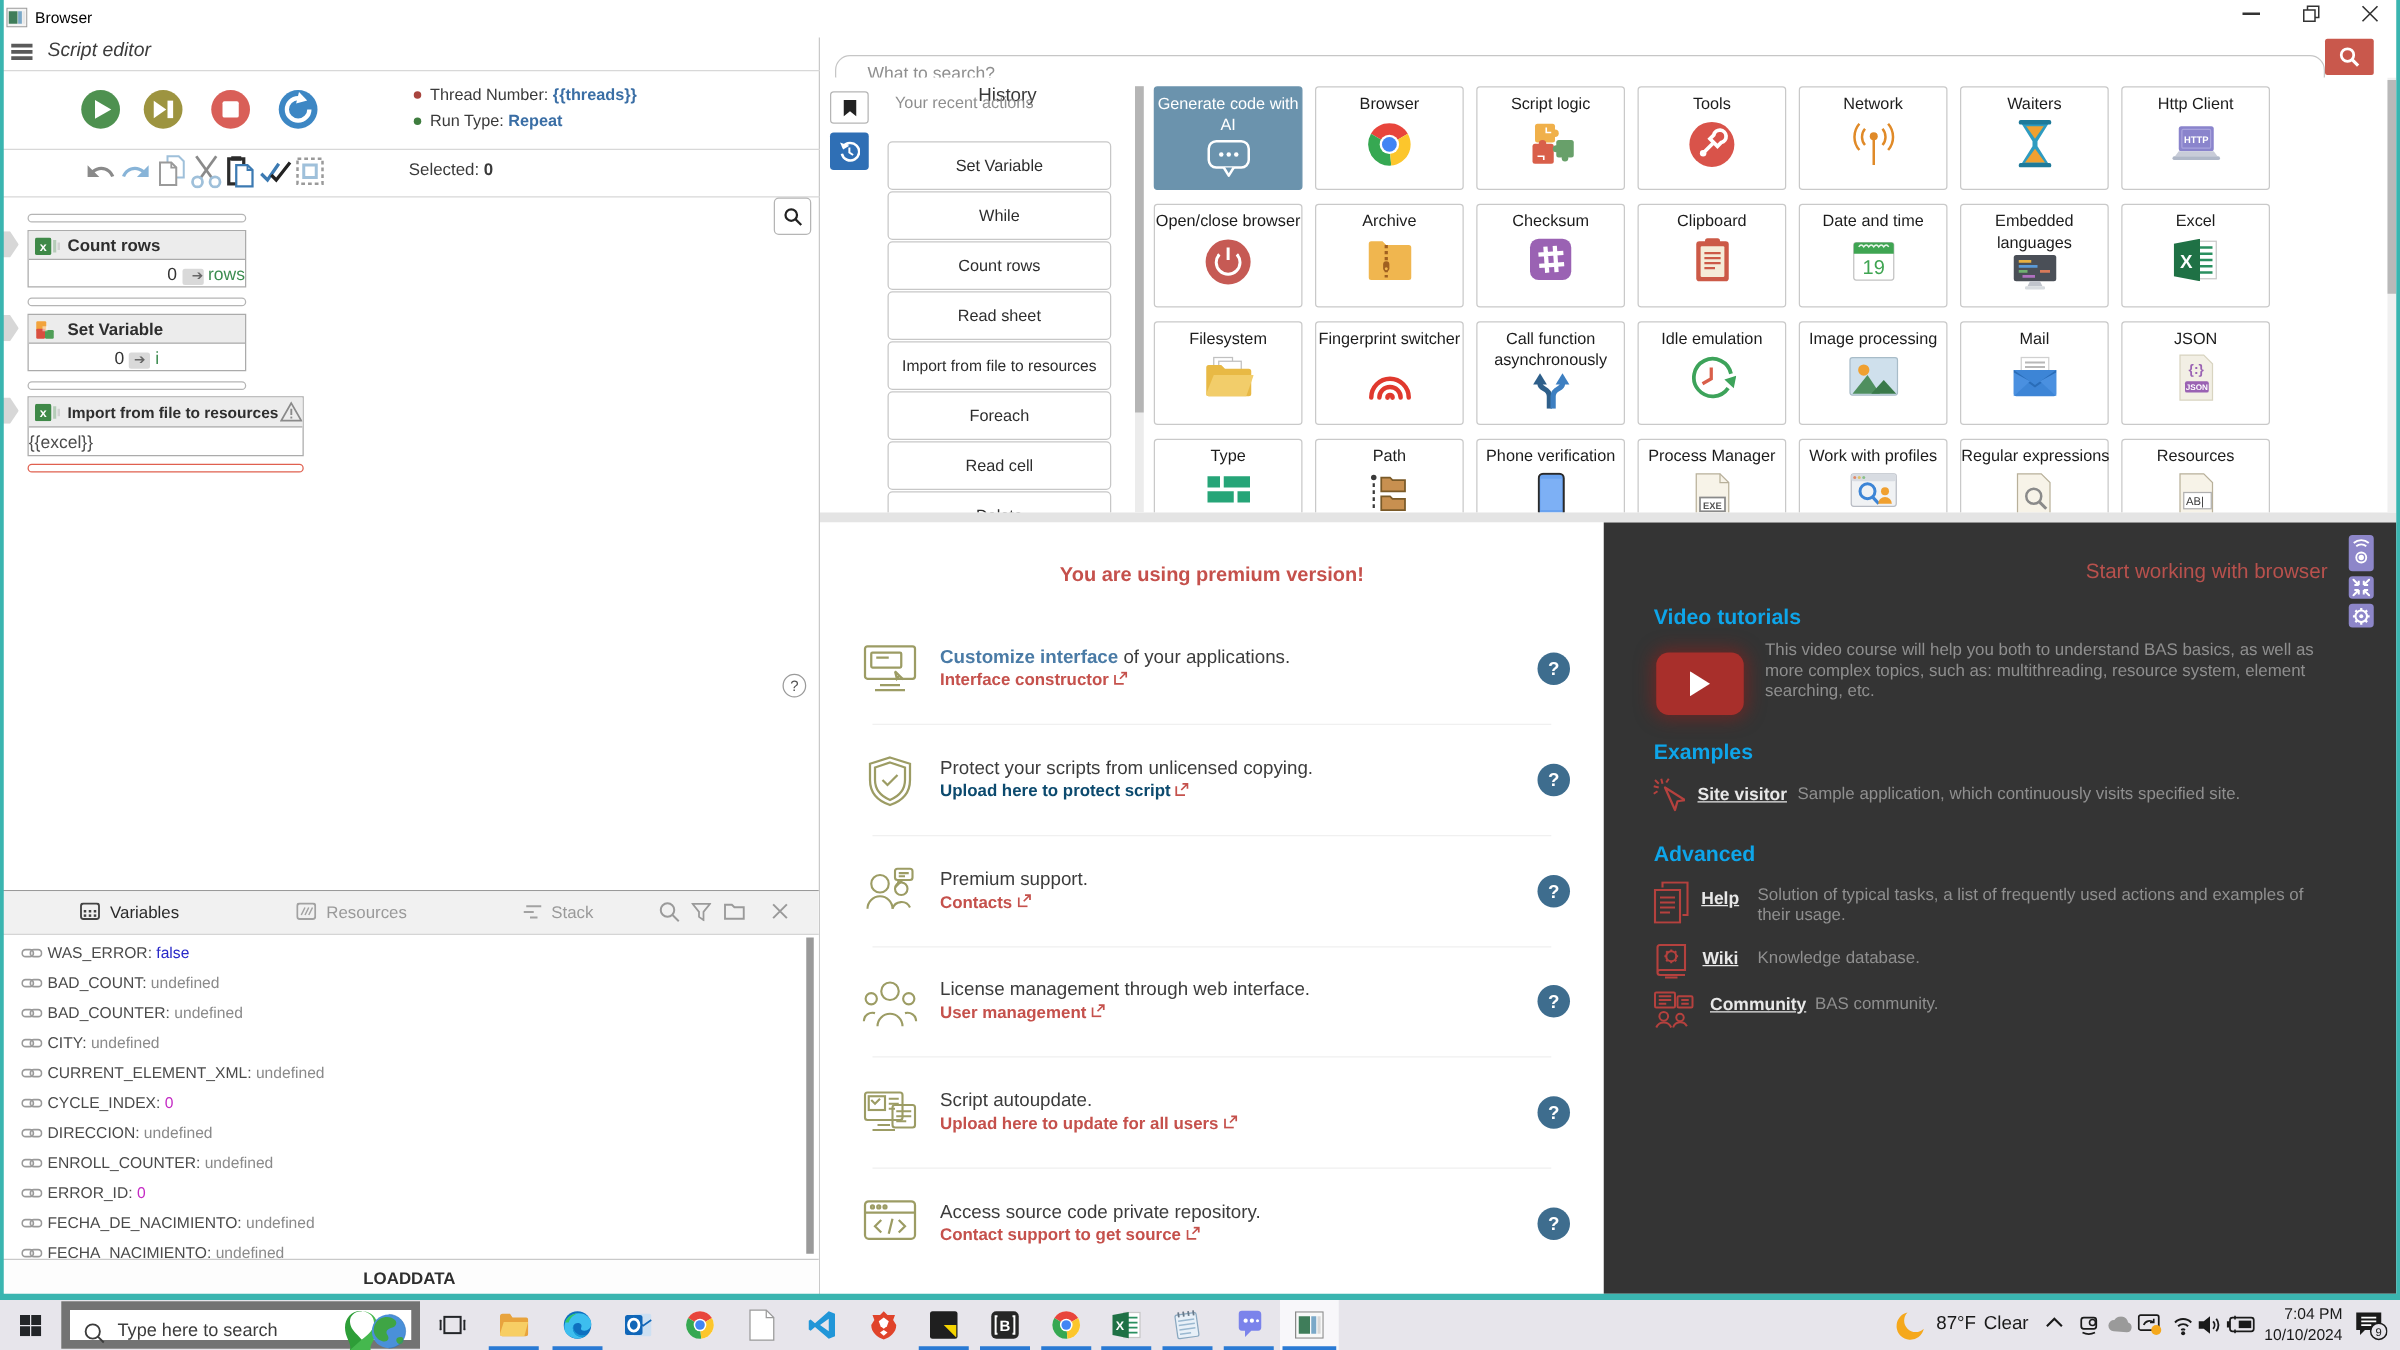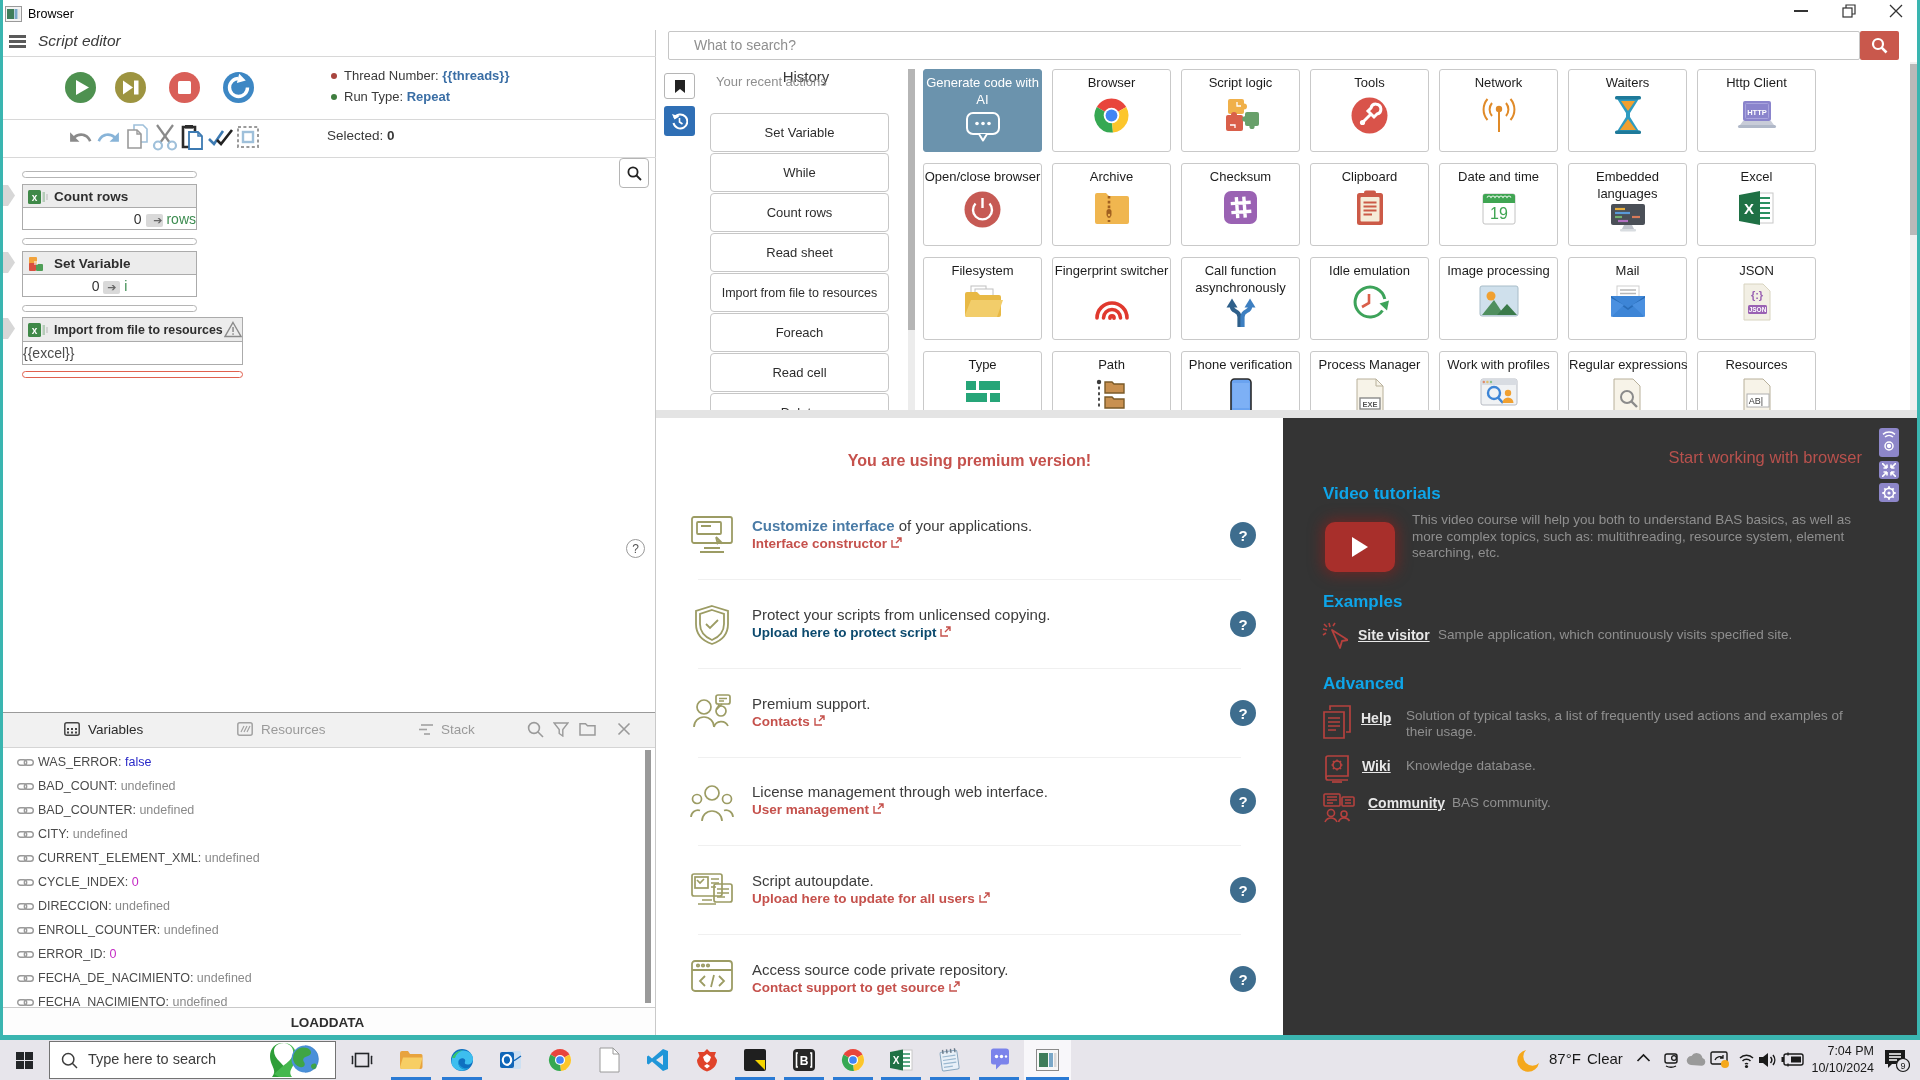--- a/index.html
+++ b/index.html
@@ -257,21 +257,21 @@
         <rect x="0.7" y="2.7" width="9" height="5.6" rx="2.8" fill="none" stroke="#9a9a9a" stroke-width="1.4"></rect>
         <rect x="7.3" y="2.7" width="9" height="5.6" rx="2.8" fill="none" stroke="#9a9a9a" stroke-width="1.4"></rect>
       </svg>
       <div class="vname" style="top:282px">FECHA_NACIMIENTO: <span class="vu">undefined</span></div>
     <div class="a" style="left:645px;top:37px;width:6px;height:253px;background:#9a9a9a"></div>
     <div class="a" style="left:0;top:294px;width:655px;height:29px;background:#fdfdfd;border-top:1px solid #c9c9c9;text-align:center;font-size:13.5px;font-weight:bold;color:#2e2e2e;line-height:29px">LOADDATA</div>
   </div>
 </div>
 
 <div class="a" style="left:656px;top:30px;width:1261px;height:32px;background:#fff">
-  <div class="a" style="left:12px;top:1px;width:1192px;height:29px;background:#fff;border:1px solid #c6c6c6;border-radius:2px;font-size:14px;color:#8f8f8f;line-height:27px;padding-left:25px">What to search?</div>
+  <div class="a" style="left:12px;top:14px;width:1192px;height:29px;background:#fff;border:1px solid #c6c6c6;border-radius:12px;font-size:14px;color:#8f8f8f;line-height:27px;padding-left:25px">What to search?</div>
   <div class="a" style="left:1204px;top:1px;width:39px;height:29px;background:#c9584c;border-radius:2px">
       <svg style="position:absolute;left:11px;top:6px" width="17" height="17" viewBox="0 0 17 17">
         <circle cx="7" cy="7" r="5" fill="none" stroke="#fff" stroke-width="2.2"></circle>
         <path d="M10.7,10.7 L15.5,15.5" stroke="#fff" stroke-width="2.6"></path>
       </svg>
     </div>
 </div>
 <div class="a" style="left:656px;top:62px;width:1261px;height:348px;background:#fff;overflow:hidden">
   <div class="a" style="left:8px;top:11px;width:31px;height:26px;background:#fff;border:1px solid #b5b5b5;border-radius:3px">
       <svg style="position:absolute;left:9px;top:5px" width="12" height="15" viewBox="0 0 12 15">
@@ -761,21 +761,21 @@
 <div class="a" style="left:0;top:1040px;width:1920px;height:40px;background:#e7e5eb">
   <div class="a" style="left:1024px;top:0;width:47px;height:40px;background:#f8f7fa"></div>
   <svg class="a" style="left:16px;top:12px" width="17" height="17" viewBox="0 0 17 17">
       <g fill="#232528">
         <rect x="0" y="0" width="8" height="8"></rect>
         <rect x="9" y="0" width="8" height="8"></rect>
         <rect x="0" y="9" width="8" height="8"></rect>
         <rect x="9" y="9" width="8" height="8"></rect>
       </g>
     </svg>
-  <div class="a" style="left:49px;top:1px;width:287px;height:38px;background:#fff;border:1px solid #737373">
+  <div class="a" style="left:49px;top:1px;width:287px;height:38px;background:#fff;border:7px solid #737373">
     <svg style="position:absolute;left:11px;top:10px" width="17" height="17" viewBox="0 0 17 17">
         <circle cx="7.2" cy="7.2" r="5.7" fill="none" stroke="#3c3c3c" stroke-width="1.5"></circle>
         <path d="M11.3,11.3 L16,16" stroke="#3c3c3c" stroke-width="1.5"></path>
       </svg>
     <div style="position:absolute;left:38px;top:9px;font-size:14.5px;color:#3c3c3c">Type here to search</div>
     <svg style="position:absolute;left:212px;top:0" width="62" height="36" viewBox="0 0 62 36">
         <path d="M22,1 C15,1 12,5 12,9 C12,13 14,16 18,20 L28,31 L23,35 L10,35 C16,28 8,24 8,14 C8,6 14,0 22,1 Z" fill="#2e9e38"></path>
         <path d="M22,1 C29,2 32,7 31,12 C30,17 26,20 21,24 L12,32 L17,35 L30,35 C25,28 33,25 34,15 C35,7 29,1 22,1 Z" fill="#45b84e"></path>
         <circle cx="43" cy="17" r="13.5" fill="#4a90d9"></circle>
         <path d="M36,7 c4,-2 9,-2 12,1 c2,2 1,5 -2,6 c-4,1 -6,3 -4,6 c2,3 0,6 -4,5 c-4,-1 -7,-5 -7,-9 c0,-4 2,-7 5,-9 Z" fill="#3fa545"></path>

